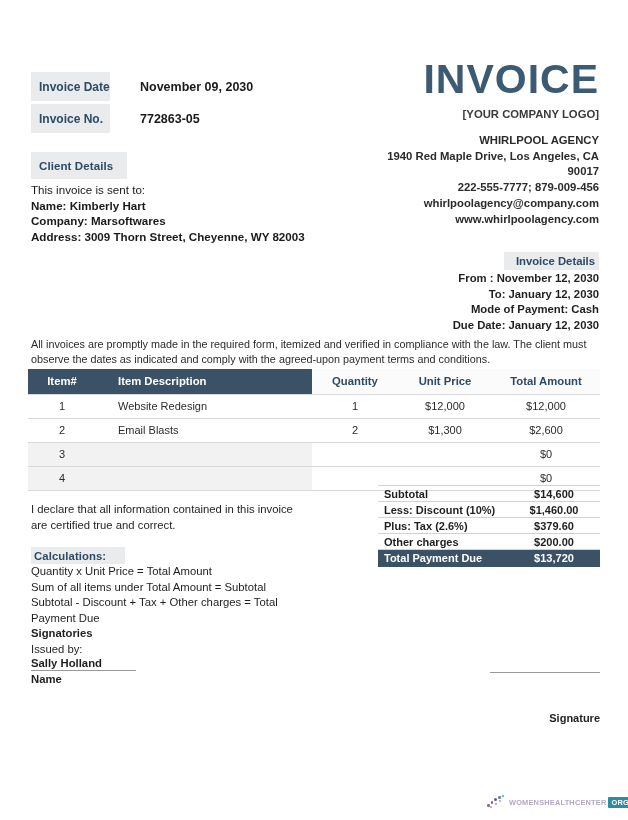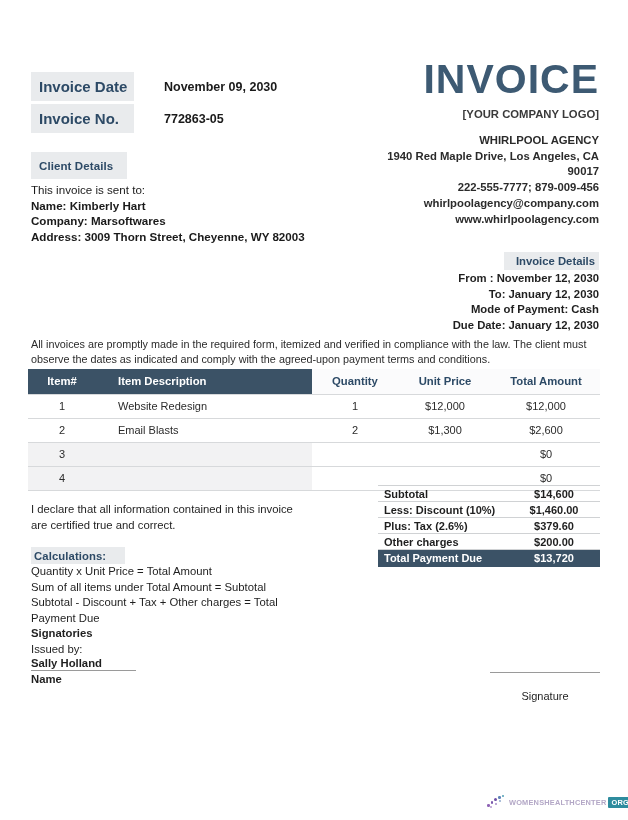--- a/index.html
+++ b/index.html
@@ -19,24 +19,24 @@
     font-weight: bold;
     font-size: 11.5px;
     letter-spacing: .1px;
   }
 
   
   .meta { position: absolute; left: 31px; top: 72px; width: 300px; }
   .meta-row { display: flex; align-items: stretch; height: 29px; }
   .meta-row + .meta-row { margin-top: 3px; }
   .meta-label {
-    width: 103px; display: flex; align-items: center;
+    width: 79px; display: flex; align-items: center;
     padding-left: 8px;
     background: #e9ebed; color: #2d4a66;
-    font-weight: bold; font-size: 15px;
+    font-weight: bold; font-size: 12px;
   }
   .meta-value {
     display: flex; align-items: center;
     padding-left: 30px;
     font-weight: bold; font-size: 12.5px; color: #1a1a1a;
   }
 
   
   .client-chip {
     position: absolute; left: 31px; top: 152px;
@@ -158,22 +158,22 @@
     position: absolute; left: 31px; top: 673px;
     font-size: 11.3px; font-weight: bold; color: #1f1f1f;
   }
 
   
   .sig-line {
     position: absolute; left: 490px; top: 672px;
     width: 110px; border-top: 1px solid #9a9a9a;
   }
   .sig-label {
-    position: absolute; left: 490px; top: 690px; width: 110px;
-    text-align: center; font-size: 11px; font-weight: normal; color: #1f1f1f;
+    position: absolute; left: 490px; top: 712px; width: 110px;
+    text-align: right; font-size: 11px; font-weight: bold; color: #1f1f1f;
   }
 
   
   .watermark {
     position: absolute; left: 487px; top: 795px;
     display: flex; align-items: center; gap: 2px;
   }
   .wm-dots { position: relative; width: 20px; height: 14px; }
   .wm-dots i { position: absolute; display: block; border-radius: 50%; }
   .wm-text {

